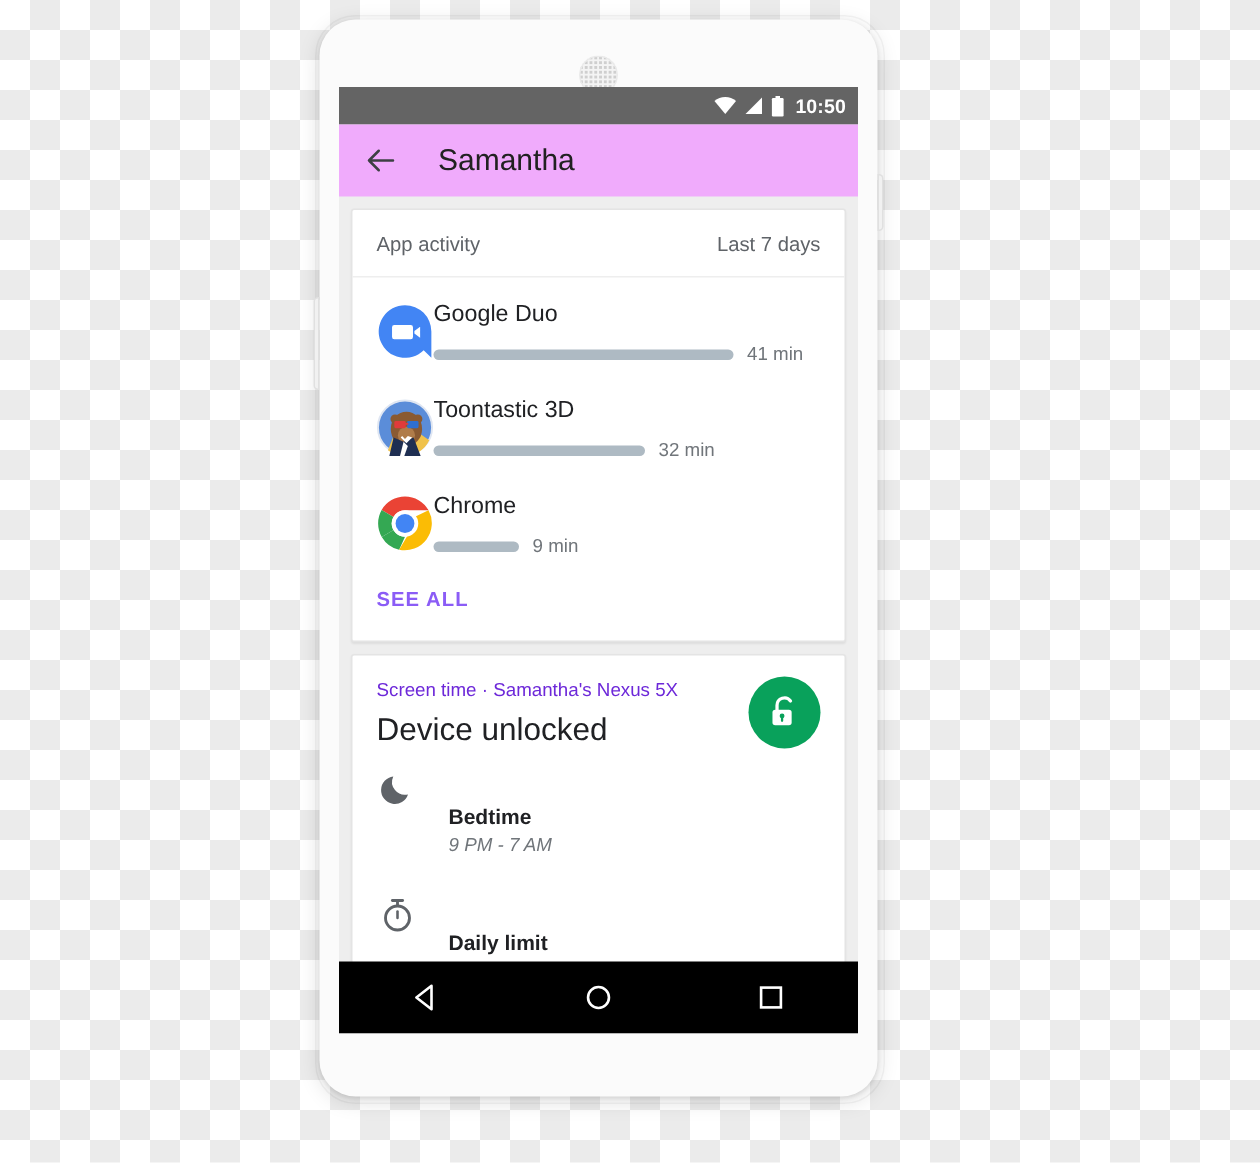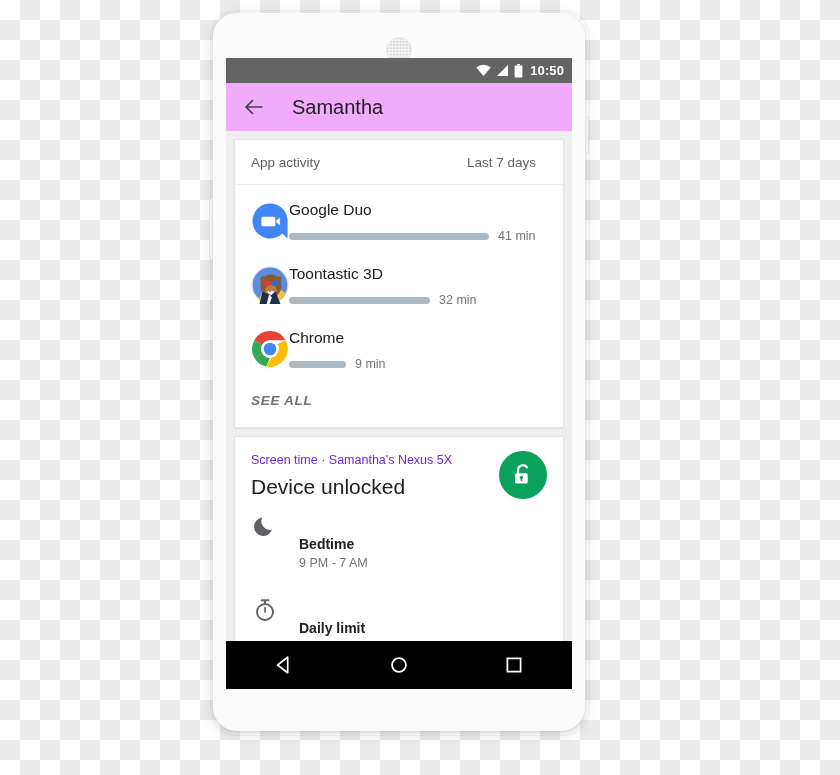--- a/index.html
+++ b/index.html
@@ -90,21 +90,21 @@
     background:#ffffff;
     margin:8px 8px 0 8px;
     border:1px solid #e4e4e4;
     border-radius:2px;
     box-shadow:0 1px 1.5px rgba(0,0,0,0.07);
   }
 
   
   #activity-header {
     display:flex; align-items:center; justify-content:space-between;
-    padding:15px 27px 14px 16px;
+    padding:15px 16px 14px 16px;
     border-bottom:1px solid #eeeeee;
   }
   #activity-title, #activity-range { font-size:13.5px; color:#5f6368; }
 
   
   #app-list { padding:4px 0 0 0; }
   .app-row {
     display:flex; align-items:flex-start;
     padding:10px 16px 10px 16px;
     min-height:62px;
@@ -139,21 +139,21 @@
     display:flex; align-items:center; justify-content:center;
   }
 
   .setting-row {
     display:flex; align-items:flex-start;
     padding:13px 0 13px 2px;
   }
   .setting-icon { width:24px; height:24px; flex:none; margin-top:2px; }
   .setting-text { margin-left:22px;margin-top:23px; }
   .setting-label { font-size:14px; color:#202124; font-weight:bold; line-height:18px; }
-  .setting-value { font-size:12.5px; color:#70757a; margin-top:3px; }
+  .setting-value { font-size:12.5px; color:#70757a; margin-top:3px;font-style:italic; }
 
   
   #nav-bar {
     position:absolute; left:0; bottom:0;
     width:346px; height:48px; background:#000000;
     display:flex; align-items:center; justify-content:space-around;
   }
   .nav-btn { width:22px; height:22px; }
 </style>
 </head>
@@ -251,21 +251,21 @@
               <div class="app-meter">
                 <div class="bar" style="width: 57px; background: rgb(174, 186, 195);"></div>
                 <span class="app-time">9 min</span>
               </div>
             </div>
           </div>
 
         </div>
 
         <div id="see-all-row">
-          <span id="see-all-link" style="color: #737373; font-style: italic;">SEE ALL</span>
+          <span id="see-all-link" style="color: #8b5cf6;">SEE ALL</span>
         </div>
       </div>
 
       <div class="card" id="screentime-card">
         <div id="lock-badge" style="background: rgb(9, 161, 91);">
           <svg width="26" height="26" viewBox="0 0 24 24">
             <path d="M7.4 10.5 V7.6 a4.6 4.6 0 0 1 8.3 -2.7" fill="none" stroke="#ffffff" stroke-width="2" stroke-linecap="round"></path>
             <rect x="4.6" y="10.3" width="11.8" height="9.6" rx="1.7" fill="#ffffff"></rect>
             <circle cx="10.5" cy="14.1" r="1.5" fill="#09a15b"></circle>
             <rect x="9.8" y="14.6" width="1.4" height="3.2" rx="0.7" fill="#09a15b"></rect>

